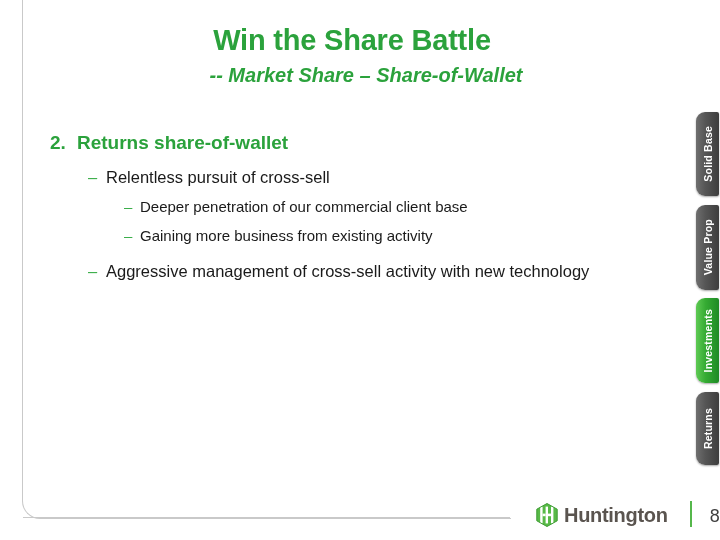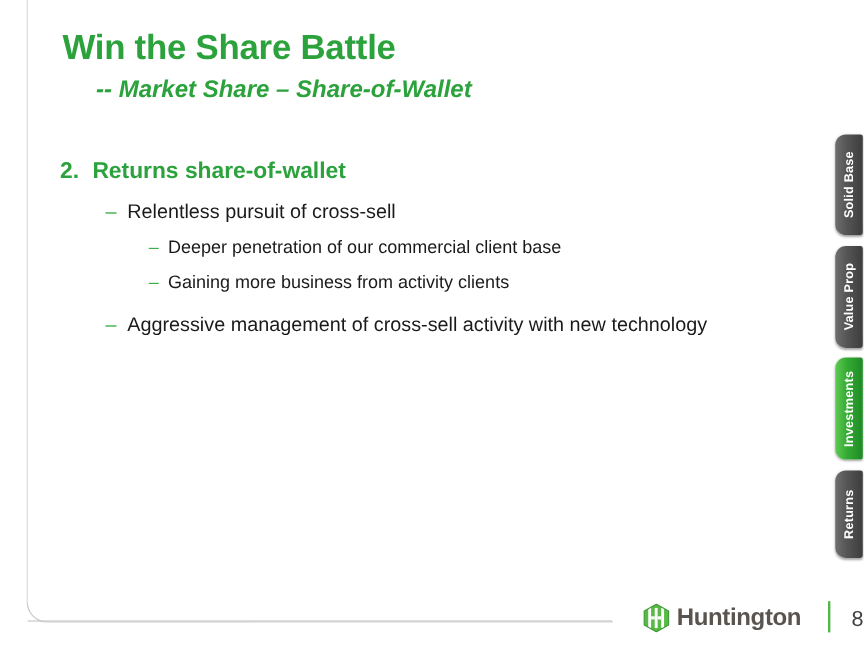--- a/index.html
+++ b/index.html
@@ -28,20 +28,21 @@
     border-bottom-left-radius: 18px;
     pointer-events: none;
   }
 
   
   #title-block {
     position: absolute;
     left: 52px;
     top: 24px;
     width: 600px;
+    text-align: center;
   }
   #slide-title {
     font-size: 29px;
     font-weight: bold;
     color: #2BA23C;
     letter-spacing: -0.2px;
     line-height: 1.12;
     white-space: nowrap;
   }
   #slide-subtitle {
@@ -211,21 +212,21 @@
     <span class="txt">Relentless pursuit of cross-sell</span>
   </div>
 
   <div class="lvl3">
     <span class="dash">–</span>
     <span class="txt">Deeper penetration of our commercial client base</span>
   </div>
 
   <div class="lvl3">
     <span class="dash">–</span>
-    <span class="txt">Gaining more business from activity clients</span>
+    <span class="txt">Gaining more business from existing activity</span>
   </div>
 
   <div class="lvl2" style="margin-top:16px;">
     <span class="dash">–</span>
     <span class="txt">Aggressive management of cross-sell activity with new technology</span>
   </div>
 
 </div>
 
 <div id="side-tabs">

